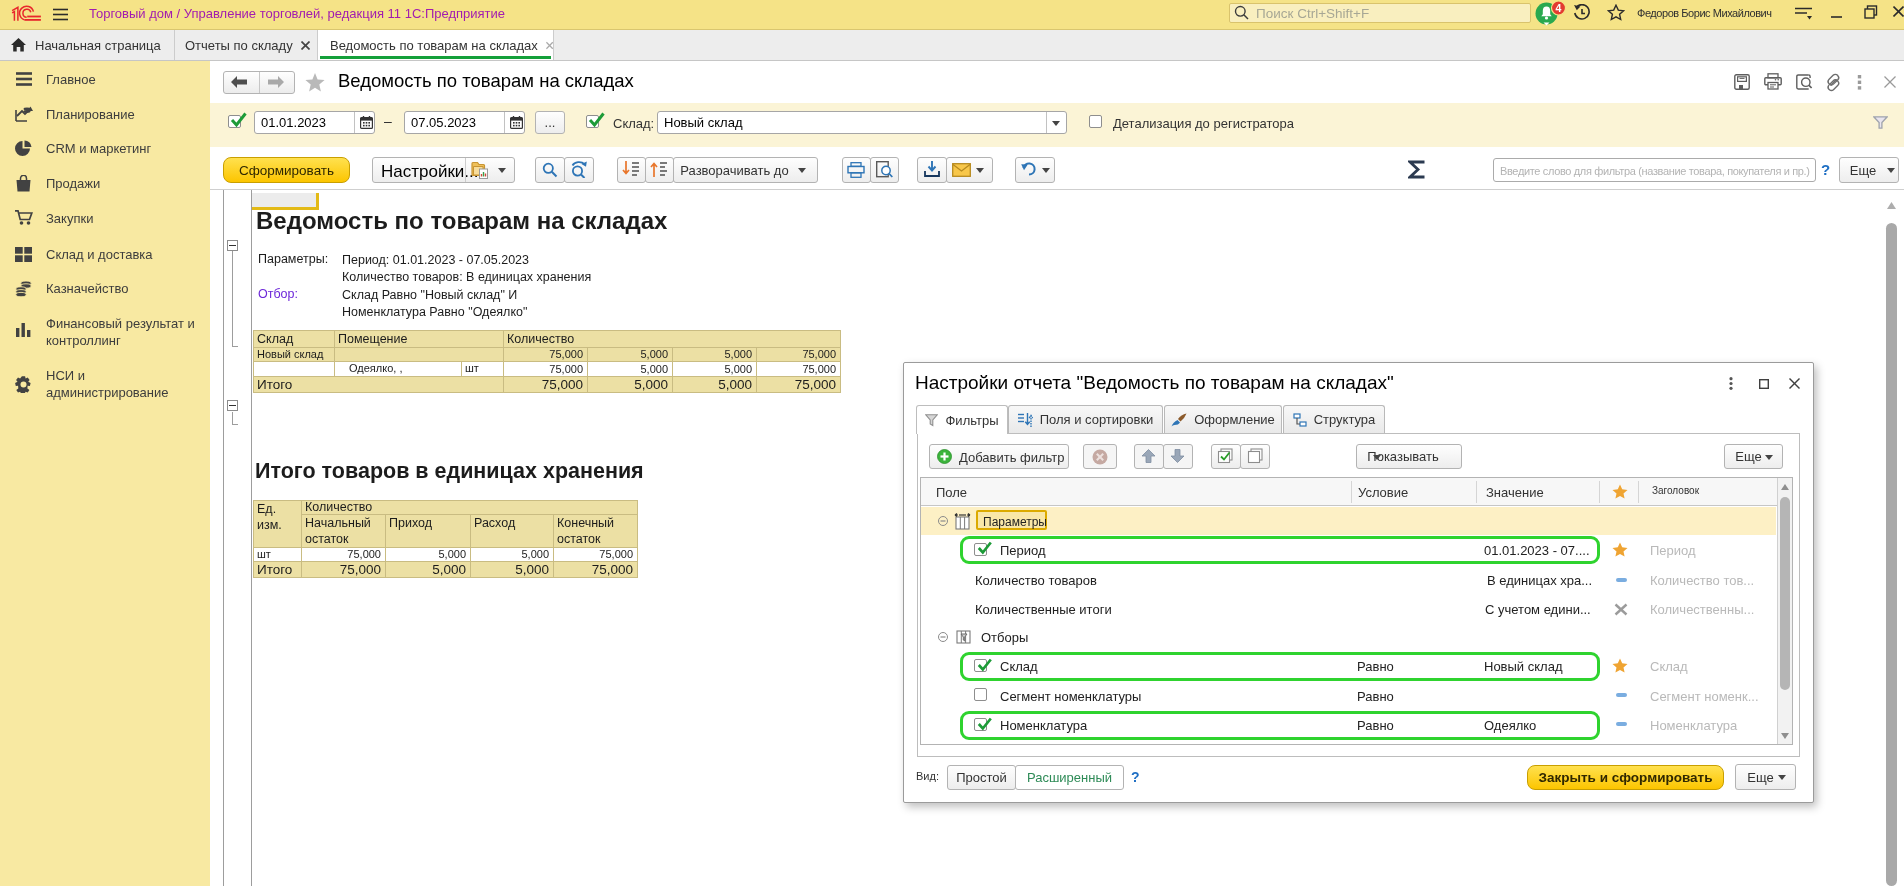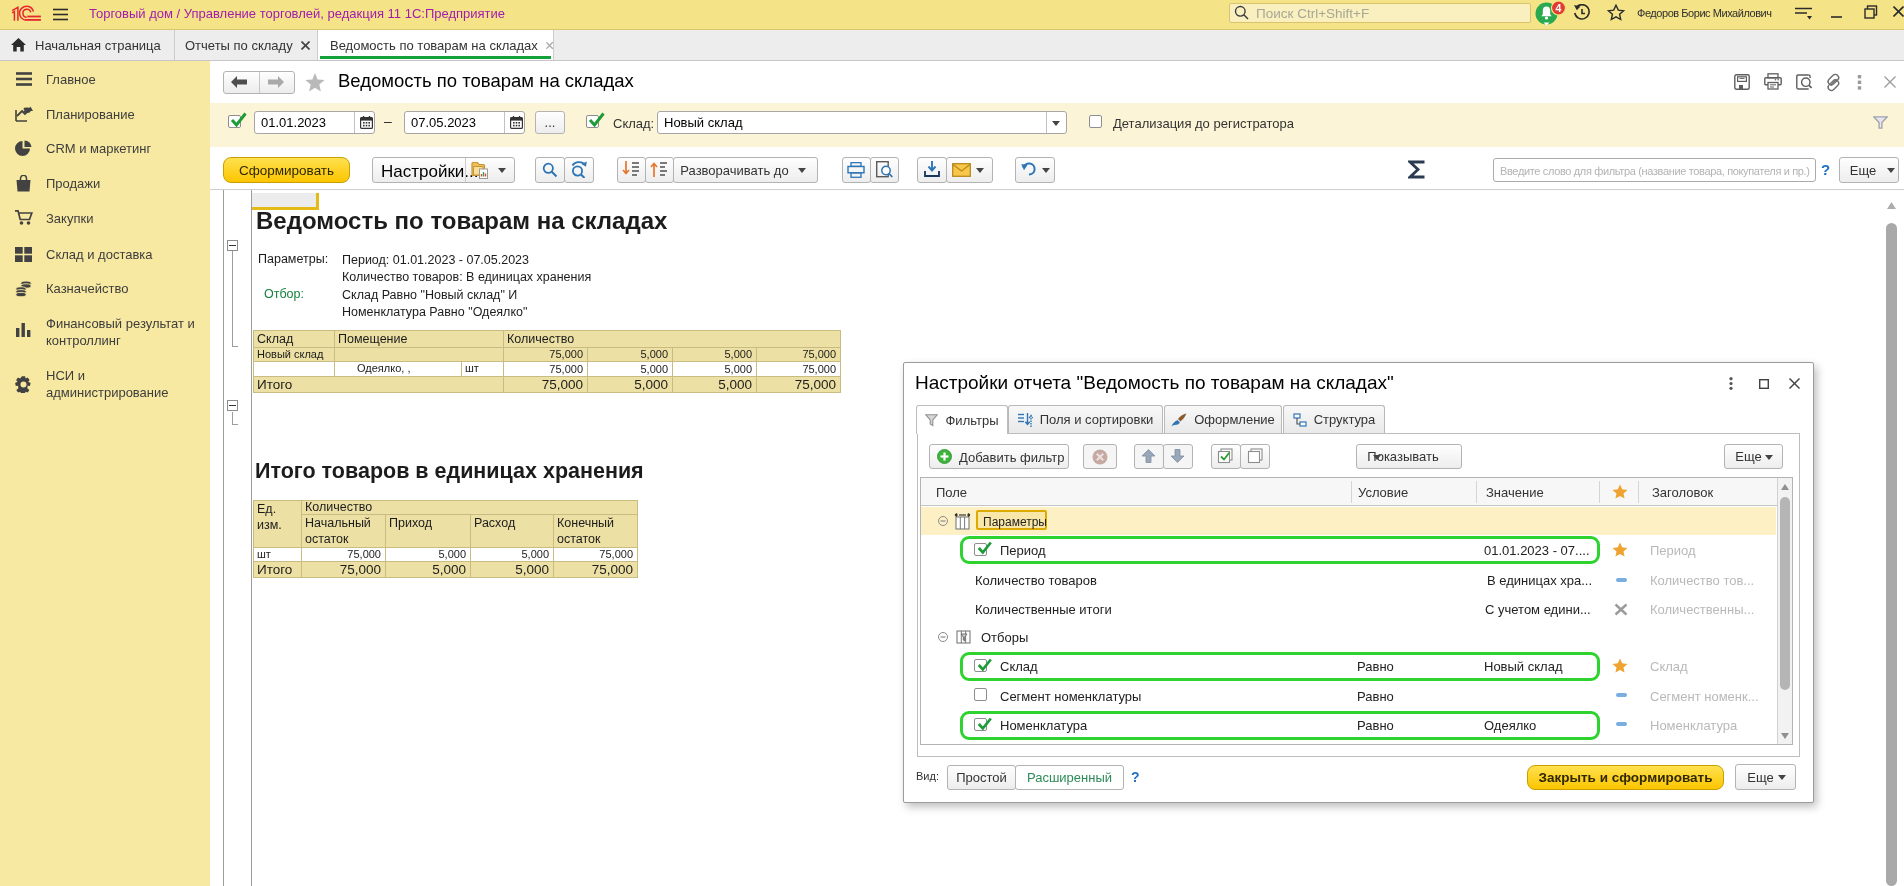--- a/index.html
+++ b/index.html
@@ -427,21 +427,21 @@
 <div class="abs" style="left:232px;top:346px;width:6px;height:1px;background:#9d9d9d"></div>
 <div class="abs" style="left:227px;top:240px;width:11px;height:11px;background:#fff;border:1px solid #8b8b8b"></div>
 <div class="abs" style="left:229px;top:245px;width:7px;height:1px;background:#333"></div>
 <div class="abs" style="left:232px;top:412px;width:1px;height:13px;background:#9d9d9d"></div>
 <div class="abs" style="left:232px;top:424px;width:6px;height:1px;background:#9d9d9d"></div>
 <div class="abs" style="left:227px;top:400px;width:11px;height:11px;background:#fff;border:1px solid #8b8b8b"></div>
 <div class="abs" style="left:229px;top:405px;width:7px;height:1px;background:#333"></div>
 
 <div class="abs" style="left:256px;top:208px;font-size:24px;line-height:26px;font-weight:bold;color:#1c1c1c">Ведомость по товарам на складах</div>
 <div class="abs" style="left:258px;top:252px;font-size:12.5px;color:#1c1c1c">Параметры:</div>
-<div class="abs" style="left:264px;top:287px;font-size:12.5px;color:#15803d">Отбор:</div>
+<div class="abs" style="left:258px;top:287px;font-size:12.5px;color:#6d28d9">Отбор:</div>
 <div class="abs" style="left:342px;top:252px;font-size:12.5px;color:#1c1c1c;line-height:17.3px">Период: 01.01.2023 - 07.05.2023<br>Количество товаров: В единицах хранения<br>Склад Равно "Новый склад" И<br>Номенклатура Равно "Одеялко"</div>
 
 <table class="abs rtab" style="left:253px;top:330px;width:587px" cellspacing="0">
 <colgroup>
       <col style="width:81px">
       <col style="width:127px">
       <col style="width:42px">
       <col style="width:84px">
       <col style="width:85px">
       <col style="width:84px">
@@ -456,21 +456,21 @@
 <tr style="height:13px" class="dr">
         <td>Новый склад</td>
         <td colspan="2"></td>
         <td class="n">75,000</td>
         <td class="n">5,000</td>
         <td class="n">5,000</td>
         <td class="n">75,000</td>
       </tr>
 <tr style="height:15px" class="wr dr">
         <td></td>
-        <td style="padding-left:22px">Одеялко, ,</td>
+        <td style="padding-left:14px">Одеялко, ,</td>
         <td>шт</td>
         <td class="n">75,000</td>
         <td class="n">5,000</td>
         <td class="n">5,000</td>
         <td class="n">75,000</td>
       </tr>
 <tr style="height:16px" class="itg">
         <td colspan="3">Итого</td>
         <td class="n">75,000</td>
         <td class="n">5,000</td>
@@ -631,21 +631,21 @@
 <div class="abs" style="left:1351px;top:481px;width:1px;height:22px;background:#d5d5d5"></div>
 <div class="abs" style="left:1476px;top:481px;width:1px;height:22px;background:#d5d5d5"></div>
 <div class="abs" style="left:1599px;top:481px;width:1px;height:22px;background:#d5d5d5"></div>
 <div class="abs" style="left:1638px;top:481px;width:1px;height:22px;background:#d5d5d5"></div>
 <div class="abs" style="left:936px;top:485px;font-size:13px;color:#333">Поле</div>
 <div class="abs" style="left:1358px;top:485px;font-size:13px;color:#333">Условие</div>
 <div class="abs" style="left:1486px;top:485px;font-size:13px;color:#333">Значение</div>
 <svg class="abs" style="left:1612px;top:484px" width="16" height="15" viewBox="0 0 16 15">
     <path d="M8 0.5 L10.2 5.3 15.5 5.9 11.5 9.4 12.6 14.5 8 11.9 3.4 14.5 4.5 9.4 0.5 5.9 5.8 5.3 Z" fill="#efa432"></path>
   </svg>
-<div class="abs" style="left:1652px;top:485px;font-size:13px;color:#333">Заголовок</div>
+<div class="abs" style="left:1652px;top:485px;font-size:10px;color:#333">Заголовок</div>
 <div class="abs" style="left:921px;top:507px;width:855px;height:28px;background:#fdf0c5"></div>
 <svg class="abs" style="left:938px;top:516px" width="10" height="10" viewBox="0 0 10 10">
     <circle cx="5" cy="5" r="4.5" fill="none" stroke="#8a8a8a" stroke-width="1"></circle>
     <line x1="2.5" y1="5" x2="7.5" y2="5" stroke="#8a8a8a" stroke-width="1.2"></line>
   </svg>
 <svg class="abs" style="left:954px;top:513px" width="17" height="17" viewBox="0 0 17 17">
     <rect x="2" y="4" width="13" height="12" fill="#fff" stroke="#7a7a7a" stroke-width="1.1"></rect>
     <line x1="6.3" y1="4" x2="6.3" y2="16" stroke="#7a7a7a" stroke-width="1"></line>
     <line x1="10.6" y1="4" x2="10.6" y2="16" stroke="#7a7a7a" stroke-width="1"></line>
     <path d="M4 2 L1 2 M1 2 L3 0.5 M1 2 L3 3.5 M13 2 L16 2 M16 2 L14 0.5 M16 2 L14 3.5" stroke="#333" stroke-width="1.2" fill="none"></path>

